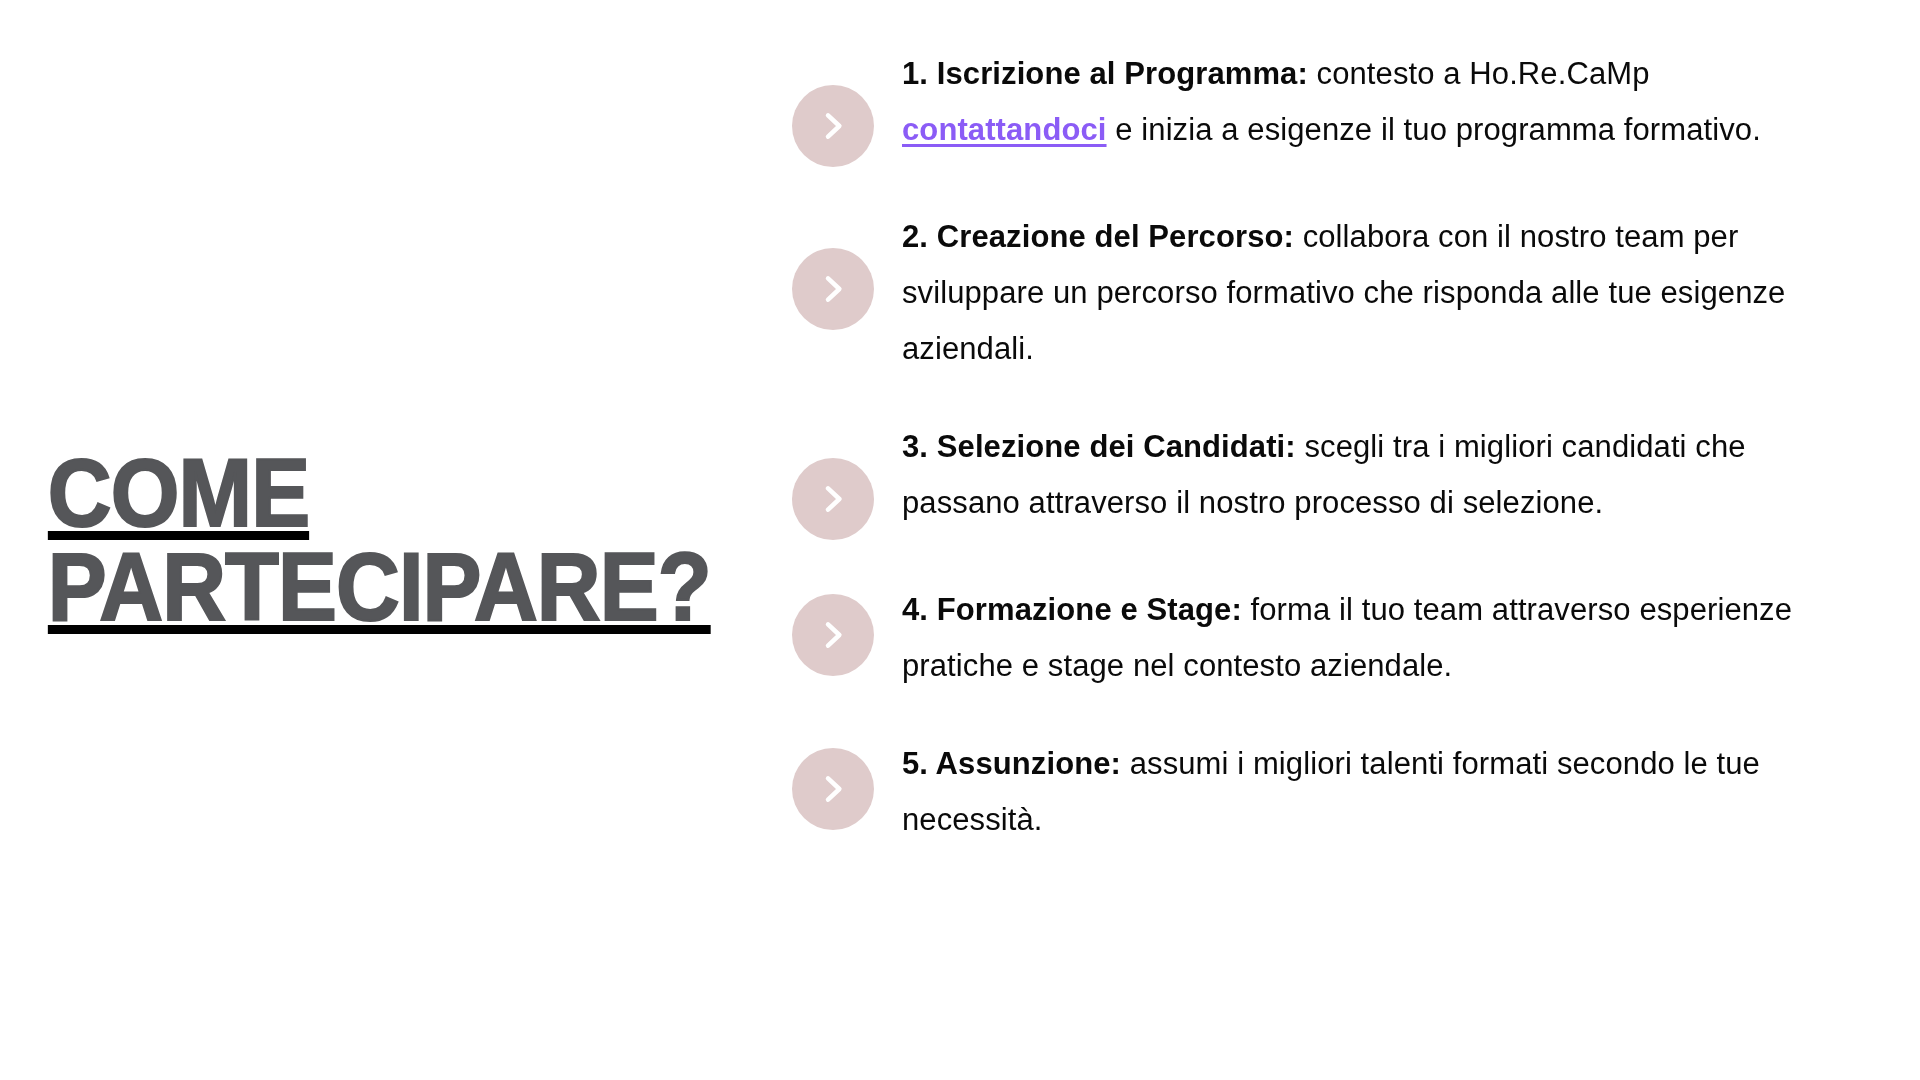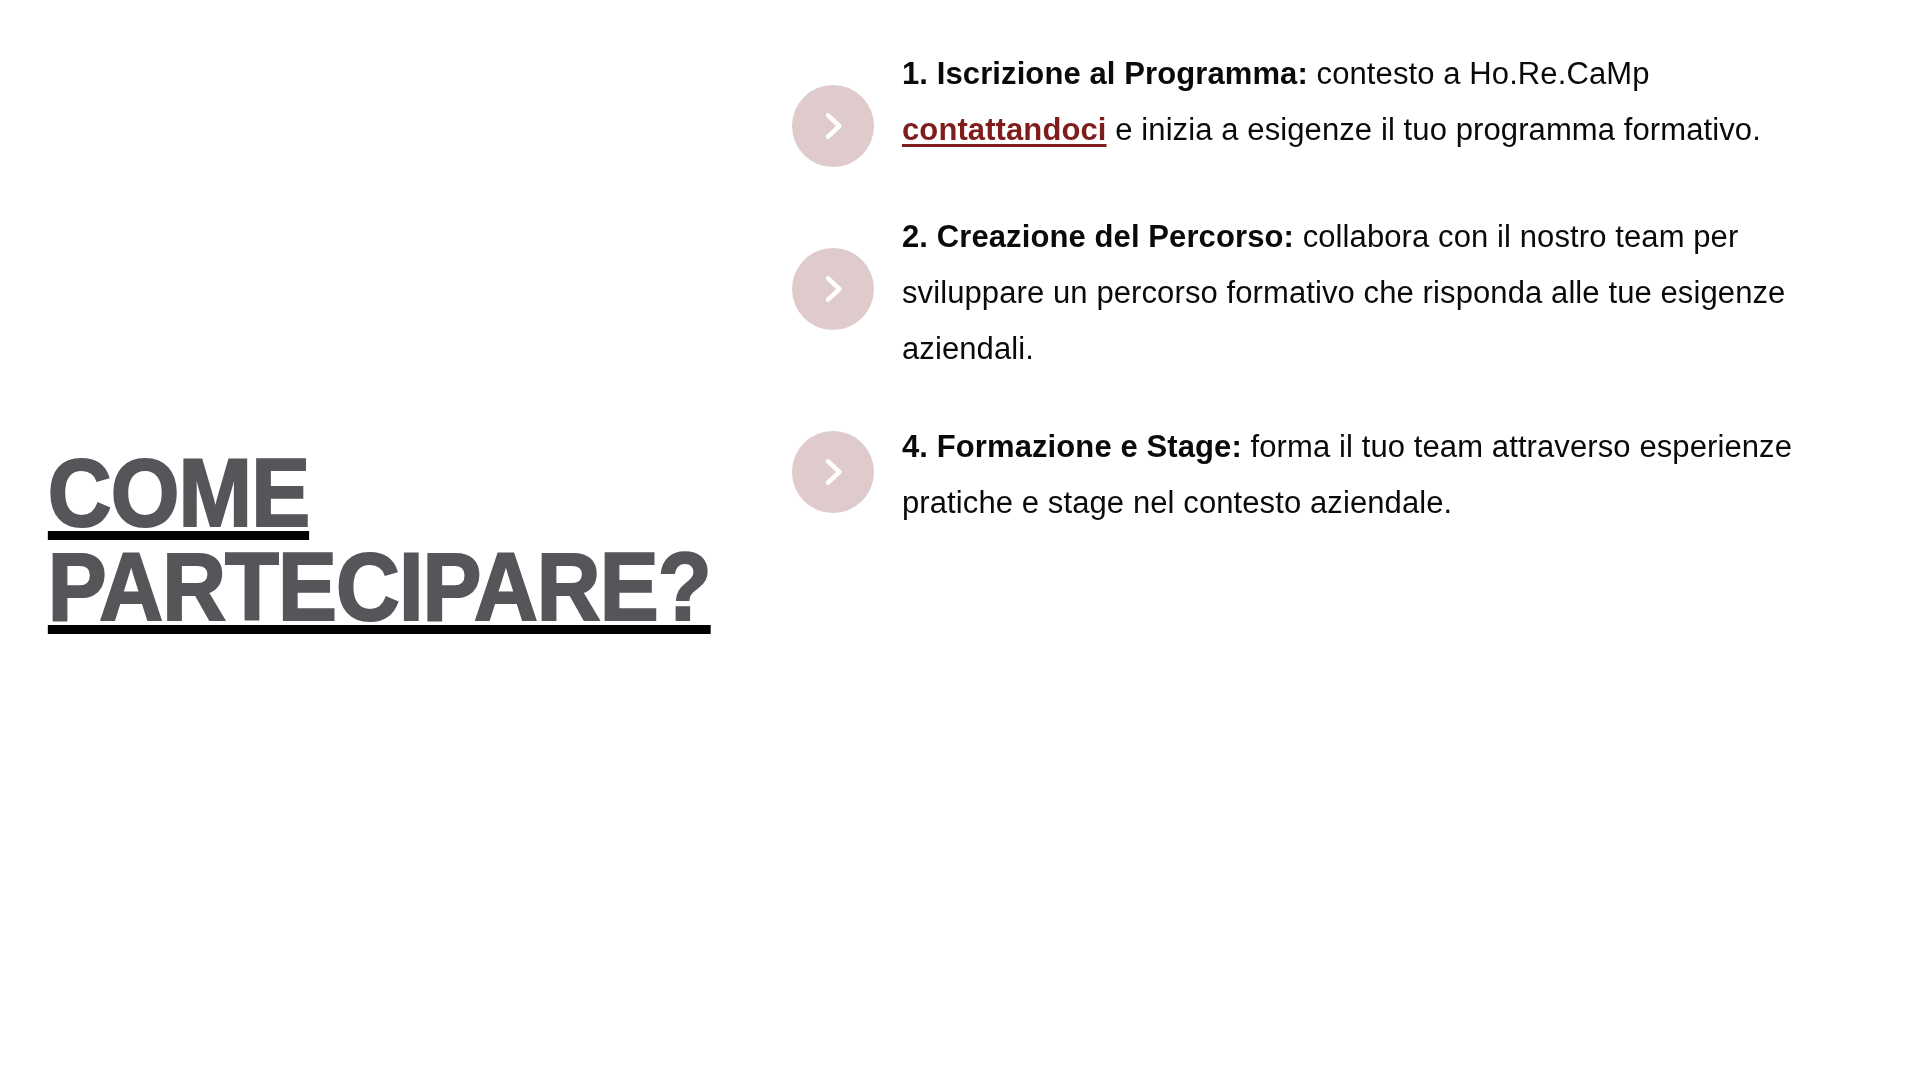--- a/index.html
+++ b/index.html
@@ -125,21 +125,21 @@
 
   .step-title {
     font-weight: bold;
   }
 
   .step-link {
     font-weight: bold;
     text-decoration: underline;
     text-underline-offset: 4px;
     text-decoration-thickness: 2.5px;
-    color: #7f1d1d;
+    color: #8b5cf6;
     cursor: pointer;
   }
 
   .step-body { font-weight: normal; }
 </style>
 </head>
 <body>
 
 <div class="slide">
 
@@ -170,31 +170,55 @@
             <span class="chevron-icon">
               <svg viewBox="0 0 24 24" fill="none" xmlns="http://www.w3.org/2000/svg">
                 <path d="M8.5 4.5 L16.5 12 L8.5 19.5" stroke="#ffffff" stroke-width="3.2" stroke-linecap="round" stroke-linejoin="round"></path>
               </svg>
             </span>
           </div>
         </div>
         <div class="step-text"><span class="step-title">2. Creazione del Percorso:</span><span class="step-body"> collabora con il nostro team per sviluppare un percorso formativo che risponda alle tue esigenze aziendali.</span></div>
       </li>
 
+      <li class="step-item lines-3">
+        <div class="bullet-wrap">
+          <div class="bullet-circle">
+            <span class="chevron-icon">
+              <svg viewBox="0 0 24 24" fill="none" xmlns="http://www.w3.org/2000/svg">
+                <path d="M8.5 4.5 L16.5 12 L8.5 19.5" stroke="#ffffff" stroke-width="3.2" stroke-linecap="round" stroke-linejoin="round"></path>
+              </svg>
+            </span>
+          </div>
+        </div>
+        <div class="step-text"><span class="step-title">3. Selezione dei Candidati:</span><span class="step-body"> scegli tra i migliori candidati che passano attraverso il nostro processo di selezione.</span></div>
+      </li>
 
       <li class="step-item lines-2">
         <div class="bullet-wrap">
           <div class="bullet-circle">
             <span class="chevron-icon">
               <svg viewBox="0 0 24 24" fill="none" xmlns="http://www.w3.org/2000/svg">
                 <path d="M8.5 4.5 L16.5 12 L8.5 19.5" stroke="#ffffff" stroke-width="3.2" stroke-linecap="round" stroke-linejoin="round"></path>
               </svg>
             </span>
           </div>
         </div>
         <div class="step-text"><span class="step-title">4. Formazione e Stage:</span><span class="step-body"> forma il tuo team attraverso esperienze pratiche e stage nel contesto aziendale.</span></div>
       </li>
 
+      <li class="step-item lines-2">
+        <div class="bullet-wrap">
+          <div class="bullet-circle">
+            <span class="chevron-icon">
+              <svg viewBox="0 0 24 24" fill="none" xmlns="http://www.w3.org/2000/svg">
+                <path d="M8.5 4.5 L16.5 12 L8.5 19.5" stroke="#ffffff" stroke-width="3.2" stroke-linecap="round" stroke-linejoin="round"></path>
+              </svg>
+            </span>
+          </div>
+        </div>
+        <div class="step-text"><span class="step-title">5. Assunzione:</span><span class="step-body"> assumi i migliori talenti formati secondo le tue necessità.</span></div>
+      </li>
 
     </ul>
   </div>
 
 </div>
 
 </body></html>

